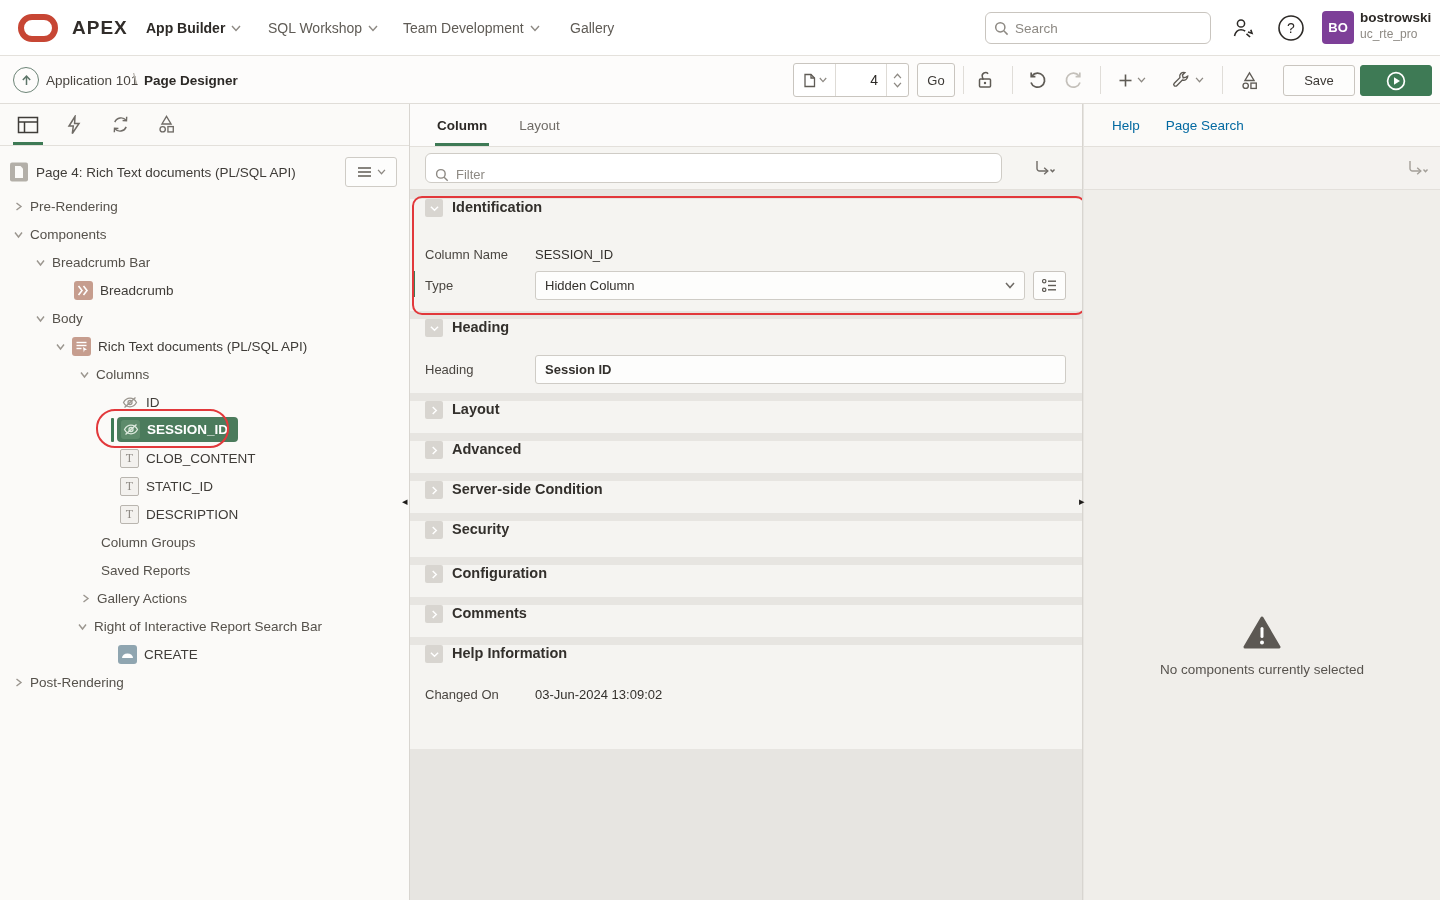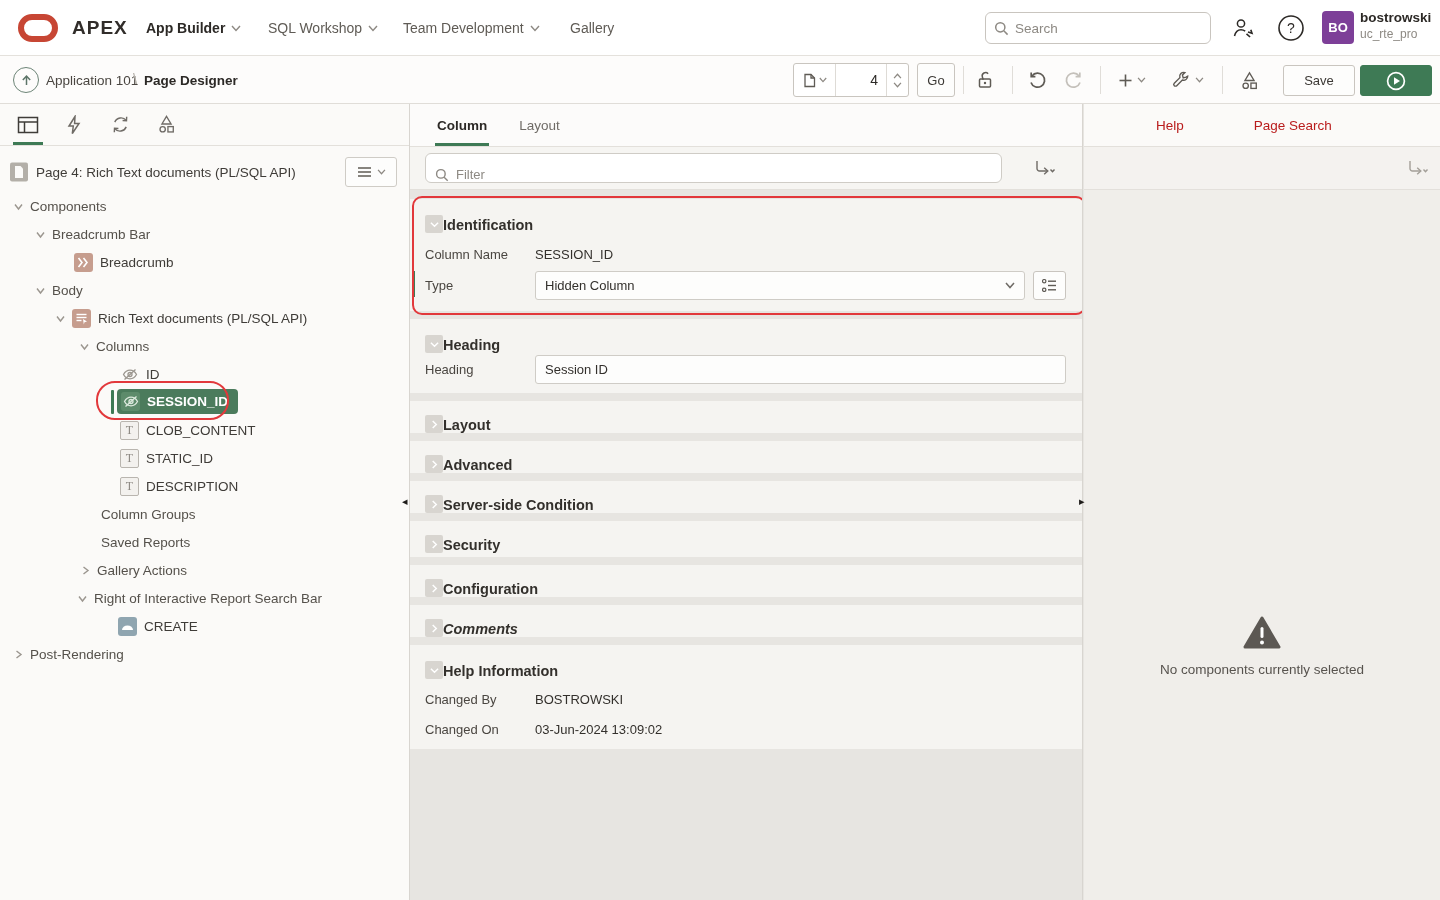--- a/index.html
+++ b/index.html
@@ -71,36 +71,36 @@
   .cp-tab { font-size:13.5px; color:#6f6b66; padding:0 2px 13px; cursor:pointer; position:relative; }
   .cp-tab.active { color:#2c2926; font-weight:bold; }
   .cp-tab.active::after { content:""; position:absolute; left:0; right:0; bottom:0; height:3px; background:#3E7A55; }
   .filter-row { height:43px; background:#f6f5f2; border-bottom:1px solid #e3e0db; display:flex; align-items:center; padding:0 15px; }
   .filter-box { width:577px; height:30px; background:#fff; border:1px solid #cfccc6; border-radius:6px; display:flex; align-items:flex-end; gap:7px; padding:0 9px; }
   .filter-box input { border:none; outline:none; background:transparent; font-size:13px; color:#3c3935; width:500px; font-family:"Liberation Sans",sans-serif; }
   .filter-box input::placeholder { color:#8d8983; }
   .goto-btn { margin-left:auto; width:44px; height:30px; display:flex; align-items:center; justify-content:center; cursor:pointer; }
   .cp-body { position:absolute; left:0; top:87px; right:0; bottom:0; background:#e7e5e1; padding-top:8px; overflow:hidden; }
   .section { background:#f5f4f1; margin-bottom:8px; position:relative; }
-  .sec-head { height:34px; display:flex; align-items:flex-end; padding-left:15px; cursor:pointer; }
+  .sec-head { height:34px; display:flex; align-items:flex-start; gap:9px; padding-left:15px; cursor:pointer; }
   .sec-chevbox { width:18px; height:18px; background:#d8d5d0; border-radius:2px; display:flex; align-items:center; justify-content:center; }
   .sec-title { font-size:14.5px; font-weight:bold; color:#33302c; }
   .field-row { display:flex; align-items:center; min-height:30px; padding:2px 16px 2px 15px; position:relative; }
   .field-label { width:110px; flex:none; font-size:13px; color:#4a4641; }
   .field-static { font-size:13px; color:#33302c; }
-  .field-input { flex:1; height:29px; background:#fdfdfc; border:1px solid #cfccc6; border-radius:3px; font-size:13px; color:#33302c; padding:0 9px; outline:none; font-family:"Liberation Sans",sans-serif; }
+  .field-input { flex:1; height:29px; background:#fdfdfc; border:1px solid #cfccc6; border-radius:3px; font-size:13px; color:#33302c; padding:0 9px; outline:none; font-family:"Liberation Sans",sans-serif;font-weight:bold; }
   .select-box { width:493px; height:29px; background:#fdfdfc; border:1px solid #cfccc6; border-radius:3px; display:flex; align-items:center; padding:0 9px; font-size:13px; color:#33302c; cursor:pointer; }
   .select-box svg { margin-left:auto; }
   .list-btn { width:33px; height:29px; margin-left:8px; }
   .changed-bar { position:absolute; left:2px; top:2px; width:3px; height:26px; background:#3E7A55; }
   .annot-box { position:absolute; left:2px; top:-3px; right:-4px; bottom:-4px; border:2.5px solid #E2383B; border-radius:10px; pointer-events:none; z-index:3; }
 
   
   .rp-tabbar { height:43px; background:#fbfaf8; border-bottom:1px solid #e3e0db; display:flex; align-items:center; padding-left:28px; gap:26px; }
-  .rp-tab { font-size:13.5px; color:#b91c1c; cursor:pointer;margin-left:44px; }
+  .rp-tab { font-size:13.5px; color:#0369a1; cursor:pointer; }
   .rp-toolbar { height:43px; background:#f4f2ef; border-bottom:1px solid #e3e0db; display:flex; align-items:center; }
   .rp-empty { position:absolute; left:0; top:87px; right:0; bottom:0; display:flex; flex-direction:column; align-items:center; padding-top:425px; gap:12px; }
   .rp-empty-text { font-size:13.5px; color:#57534e; }
 
   .split-arrow { position:absolute; font-size:11px; color:#1d1b19; z-index:8; line-height:1; }
 </style>
 </head>
 <body>
 
 <div id="app-header">
@@ -290,20 +290,26 @@
           <line x1="1" y1="2" x2="14" y2="2"></line>
           <line x1="1" y1="6" x2="14" y2="6"></line>
           <line x1="1" y1="10" x2="14" y2="10"></line>
         </svg>
       <svg width="9" height="6" viewBox="0 0 10 7">
           <polyline points="1,1 5,5.5 9,1" fill="none" stroke="#8d8983" stroke-width="1.5"></polyline>
         </svg>
     </div>
   </div>
 
+  <div class="trow" style="padding-left:14px;">
+    <svg width="9" height="9" viewBox="0 0 9 9">
+        <polyline points="2.5,1 7,4.5 2.5,8" fill="none" stroke="#9b968f" stroke-width="1.4"></polyline>
+      </svg>
+    <span class="tlabel">Pre-Rendering</span>
+  </div>
   <div class="trow" style="padding-left:14px;">
     <svg width="9" height="9" viewBox="0 0 9 9">
         <polyline points="1,2.5 4.5,7 8,2.5" fill="none" stroke="#9b968f" stroke-width="1.4"></polyline>
       </svg>
     <span class="tlabel">Components</span>
   </div>
   <div class="trow" style="padding-left:36px;">
     <svg width="9" height="9" viewBox="0 0 9 9">
         <polyline points="1,2.5 4.5,7 8,2.5" fill="none" stroke="#9b968f" stroke-width="1.4"></polyline>
       </svg>
@@ -531,43 +537,39 @@
     <div class="section" style="height:32px;">
       <div class="sec-head" style="height:32px;">
         <span class="sec-chevbox">
             <svg width="7" height="9" viewBox="0 0 7 10">
               <polyline points="1.5,1 5.5,5 1.5,9" fill="none" stroke="#fff" stroke-width="1.6"></polyline>
             </svg>
           </span>
         <span class="sec-title">Configuration</span>
       </div>
     </div>
-    <div class="section" style="height:32px;font-style:italic;">
+    <div class="section" style="height:32px;">
       <div class="sec-head" style="height:32px;">
         <span class="sec-chevbox">
             <svg width="7" height="9" viewBox="0 0 7 10">
               <polyline points="1.5,1 5.5,5 1.5,9" fill="none" stroke="#fff" stroke-width="1.6"></polyline>
             </svg>
           </span>
         <span class="sec-title">Comments</span>
       </div>
     </div>
 
     <div class="section" style="height:104px;">
       <div class="sec-head">
         <span class="sec-chevbox">
             <svg width="9" height="7" viewBox="0 0 10 7">
               <polyline points="1,1.5 5,5.5 9,1.5" fill="none" stroke="#fff" stroke-width="1.6"></polyline>
             </svg>
           </span>
         <span class="sec-title">Help Information</span>
-      </div>
-      <div class="field-row" style="margin-top:5px;">
-        <span class="field-label">Changed By</span>
-        <span class="field-static">BOSTROWSKI</span>
       </div>
       <div class="field-row">
         <span class="field-label">Changed On</span>
         <span class="field-static">03-Jun-2024 13:09:02</span>
       </div>
     </div>
   </div>
 </div>
 
 <div id="right-panel">

